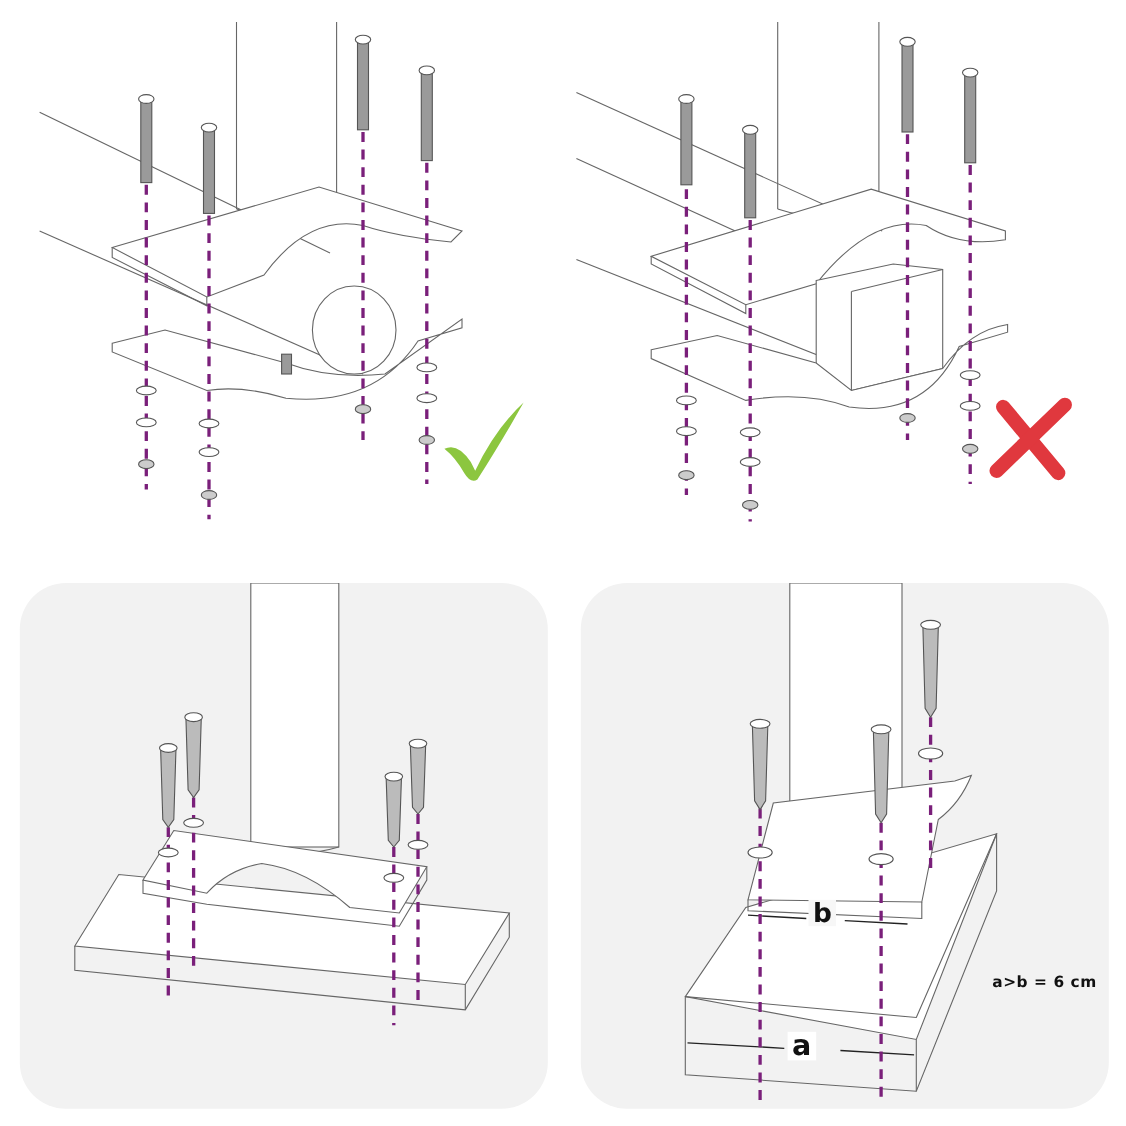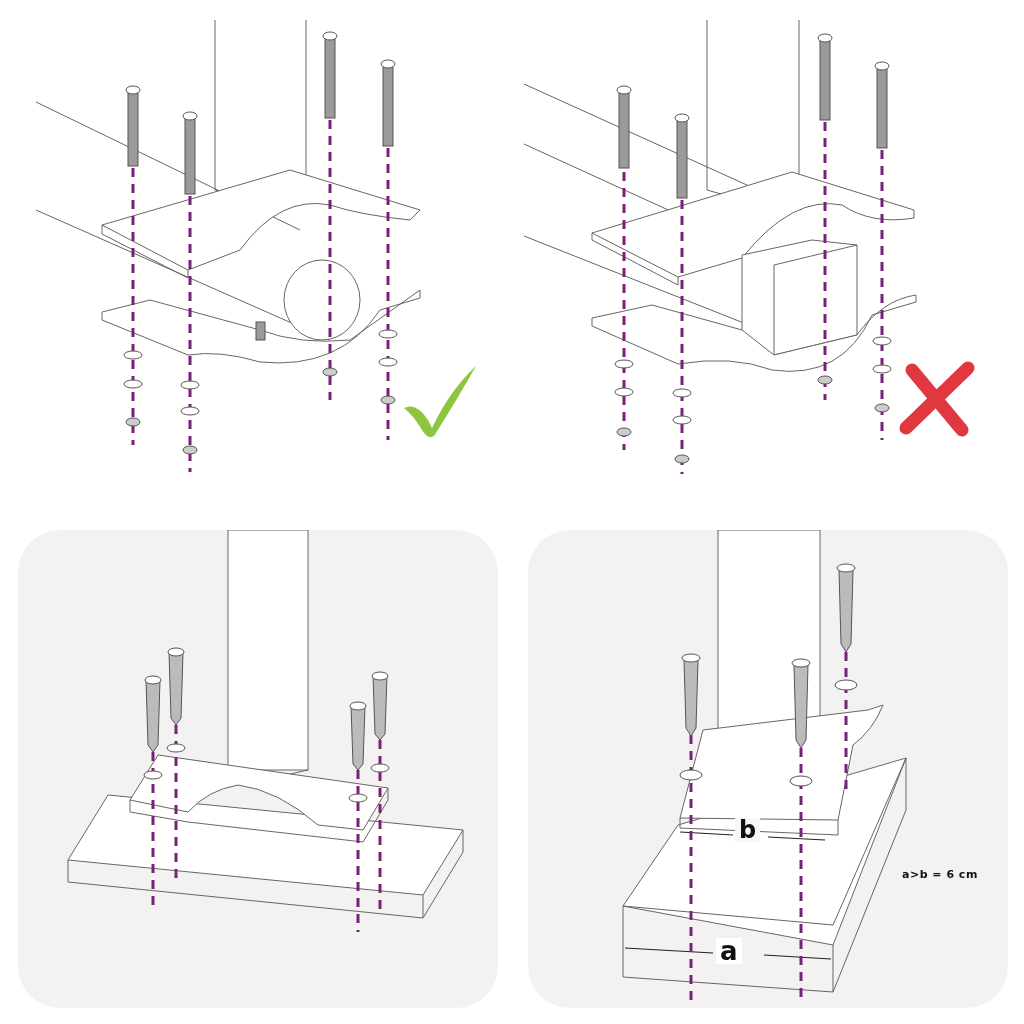--- a/index.html
+++ b/index.html
@@ -6,21 +6,21 @@
   body{width:1024px;height:1024px;position:relative;overflow:hidden;font-family:"DejaVu Sans","Liberation Sans",sans-serif;}
   .panel{position:absolute;}
   .panel svg{position:absolute;left:0;top:0;}
   .p-tl{left:0;top:0;width:512px;height:512px;}
   .p-tr{left:512px;top:0;width:512px;height:512px;}
   .p-bl{left:18px;top:530px;width:480px;height:478px;background:#f2f2f2;border-radius:42px;}
   .p-br{left:528px;top:530px;width:480px;height:478px;background:#f2f2f2;border-radius:42px;}
   .label{position:absolute;font-weight:bold;color:#111;}
   .lbl-b{left:207px;top:288px;font-size:24px;background:#f7f7f7;padding:0 4px;line-height:24px;}
   .lbl-a{left:188px;top:408px;font-size:26px;background:#ffffff;padding:0 4px;line-height:26px;}
-  .lbl-eq{left:374px;top:338px;font-size:11px;letter-spacing:0.5px;}
+  .lbl-eq{left:374px;top:355px;font-size:14px;letter-spacing:0.5px;}
 </style>
 </head>
 <body>
 
 <div class="panel p-tl">
   <svg width="512" height="512" viewBox="0 0 512 512">
     <g fill="none" stroke="#666" stroke-width="1">
 
       <line x1="36" y1="102" x2="300" y2="230"></line>
       <line x1="36" y1="210" x2="330" y2="340"></line>

